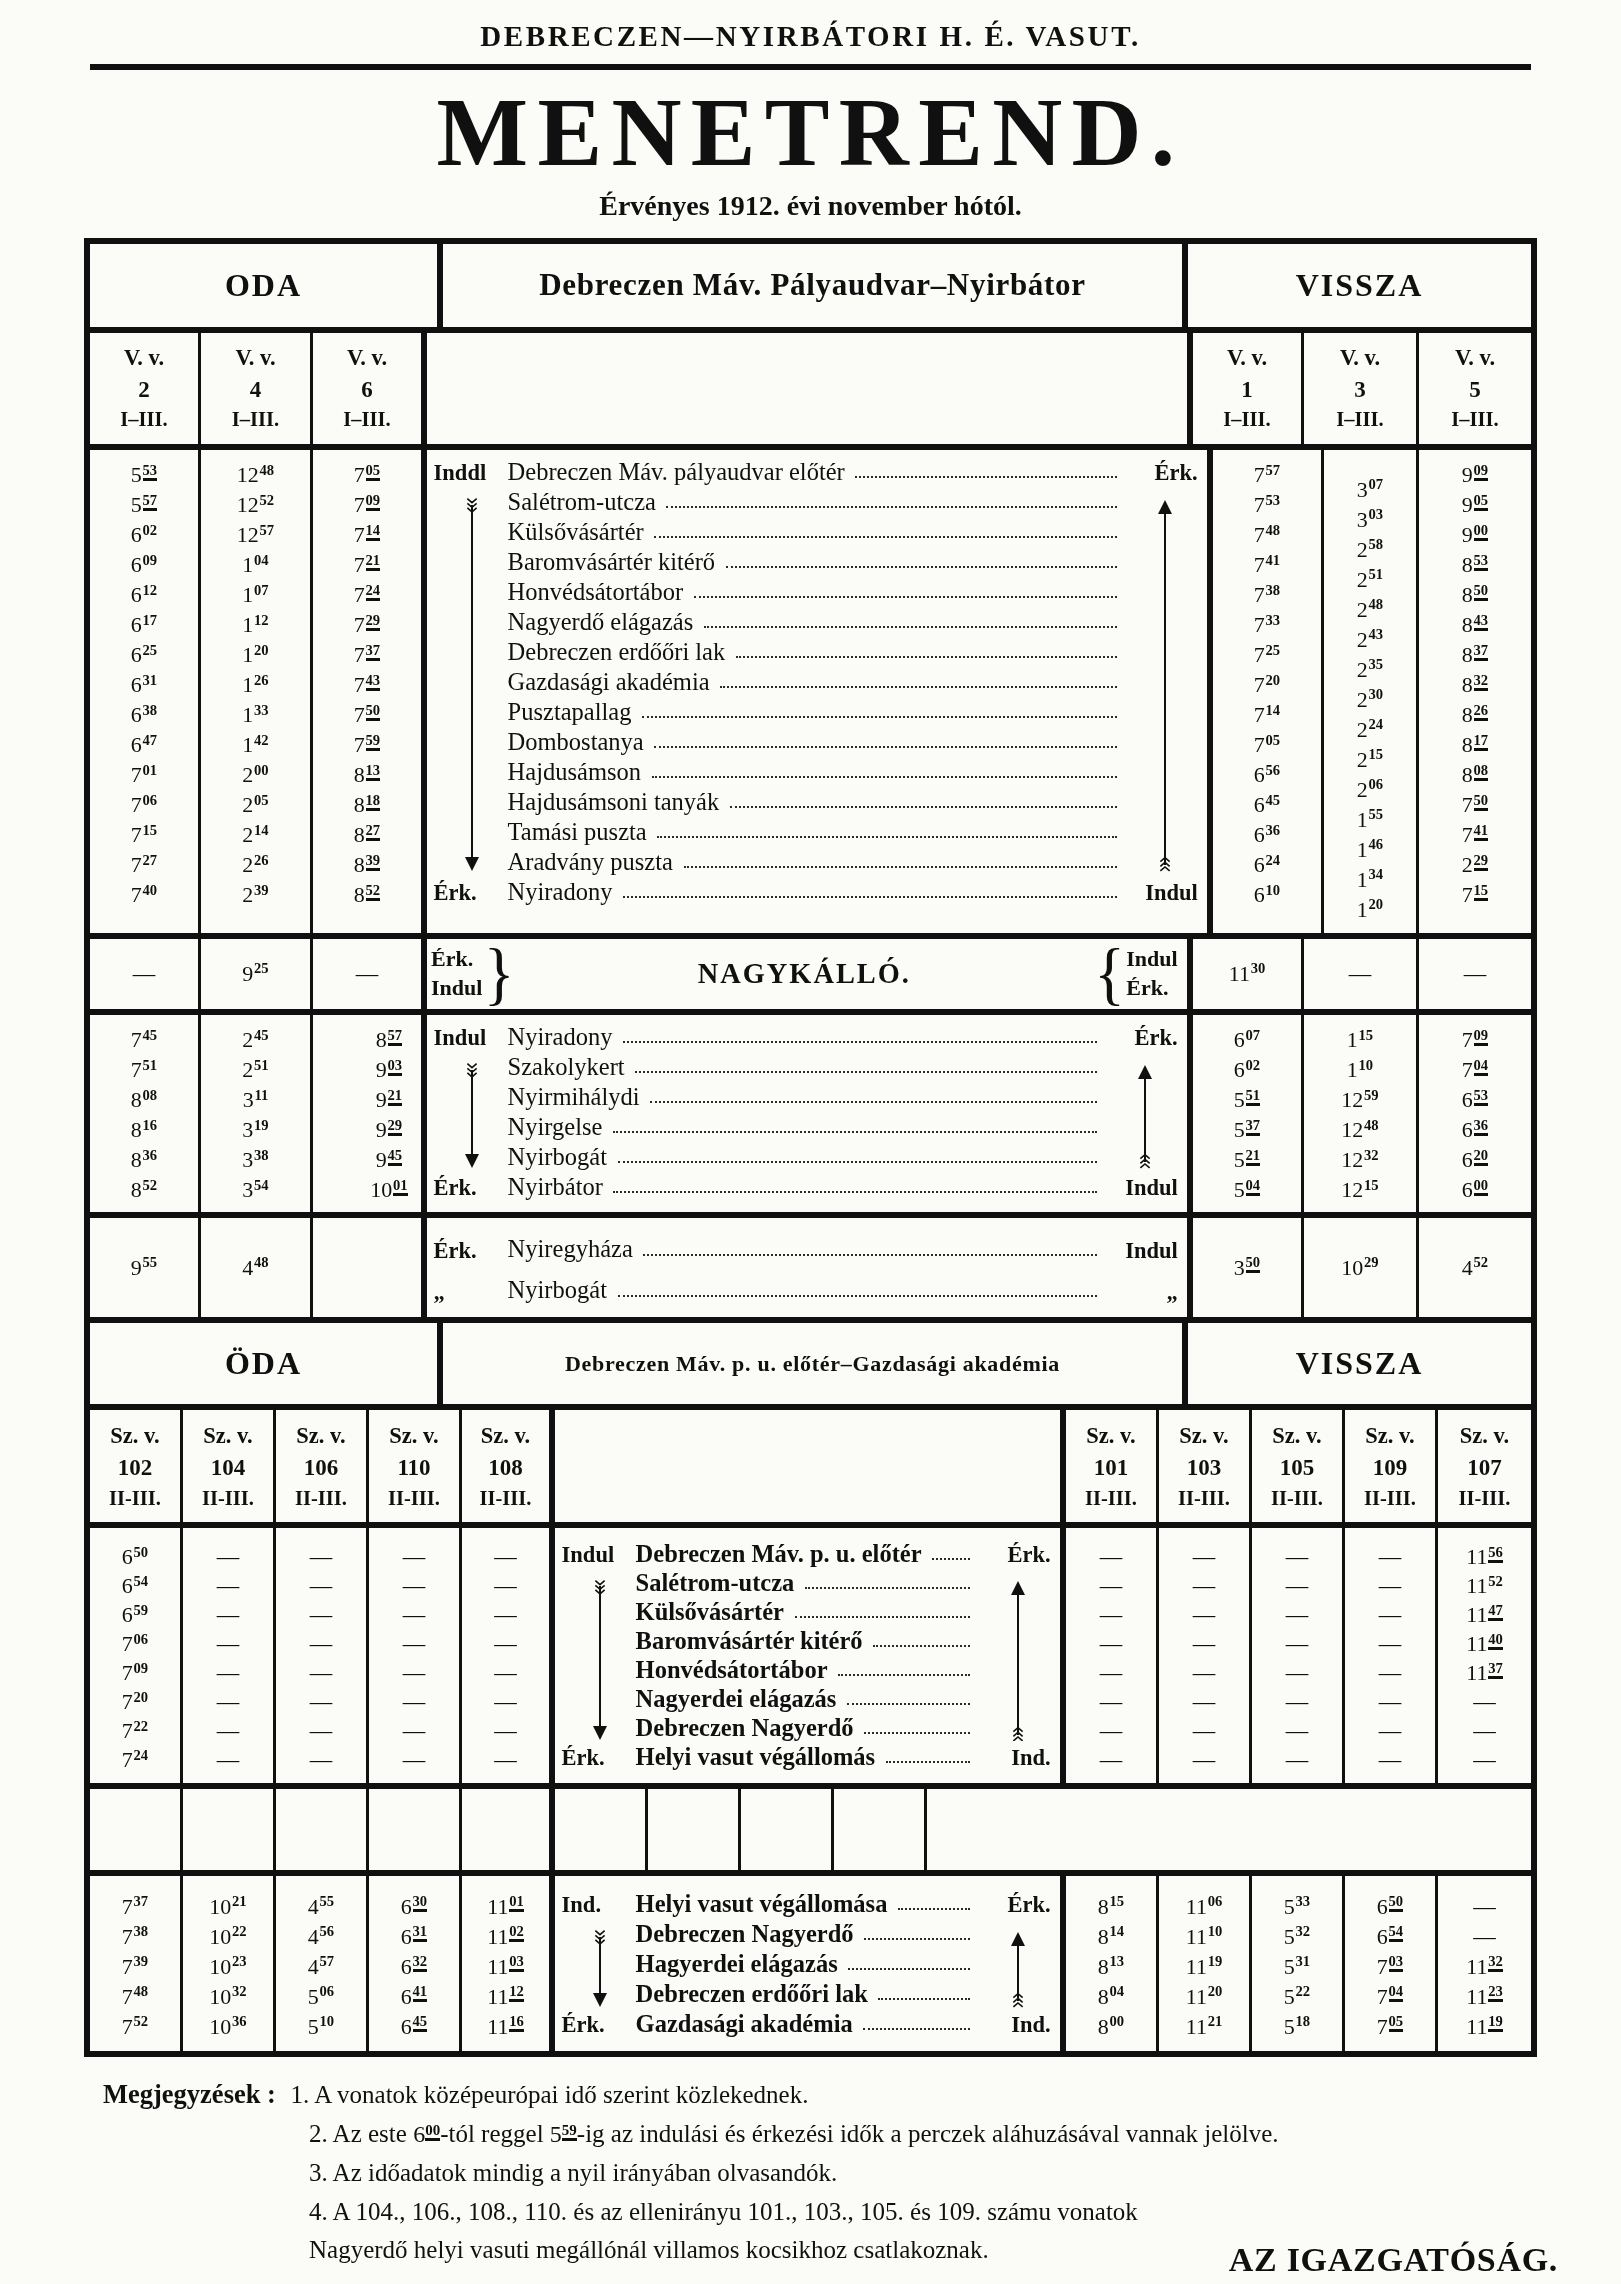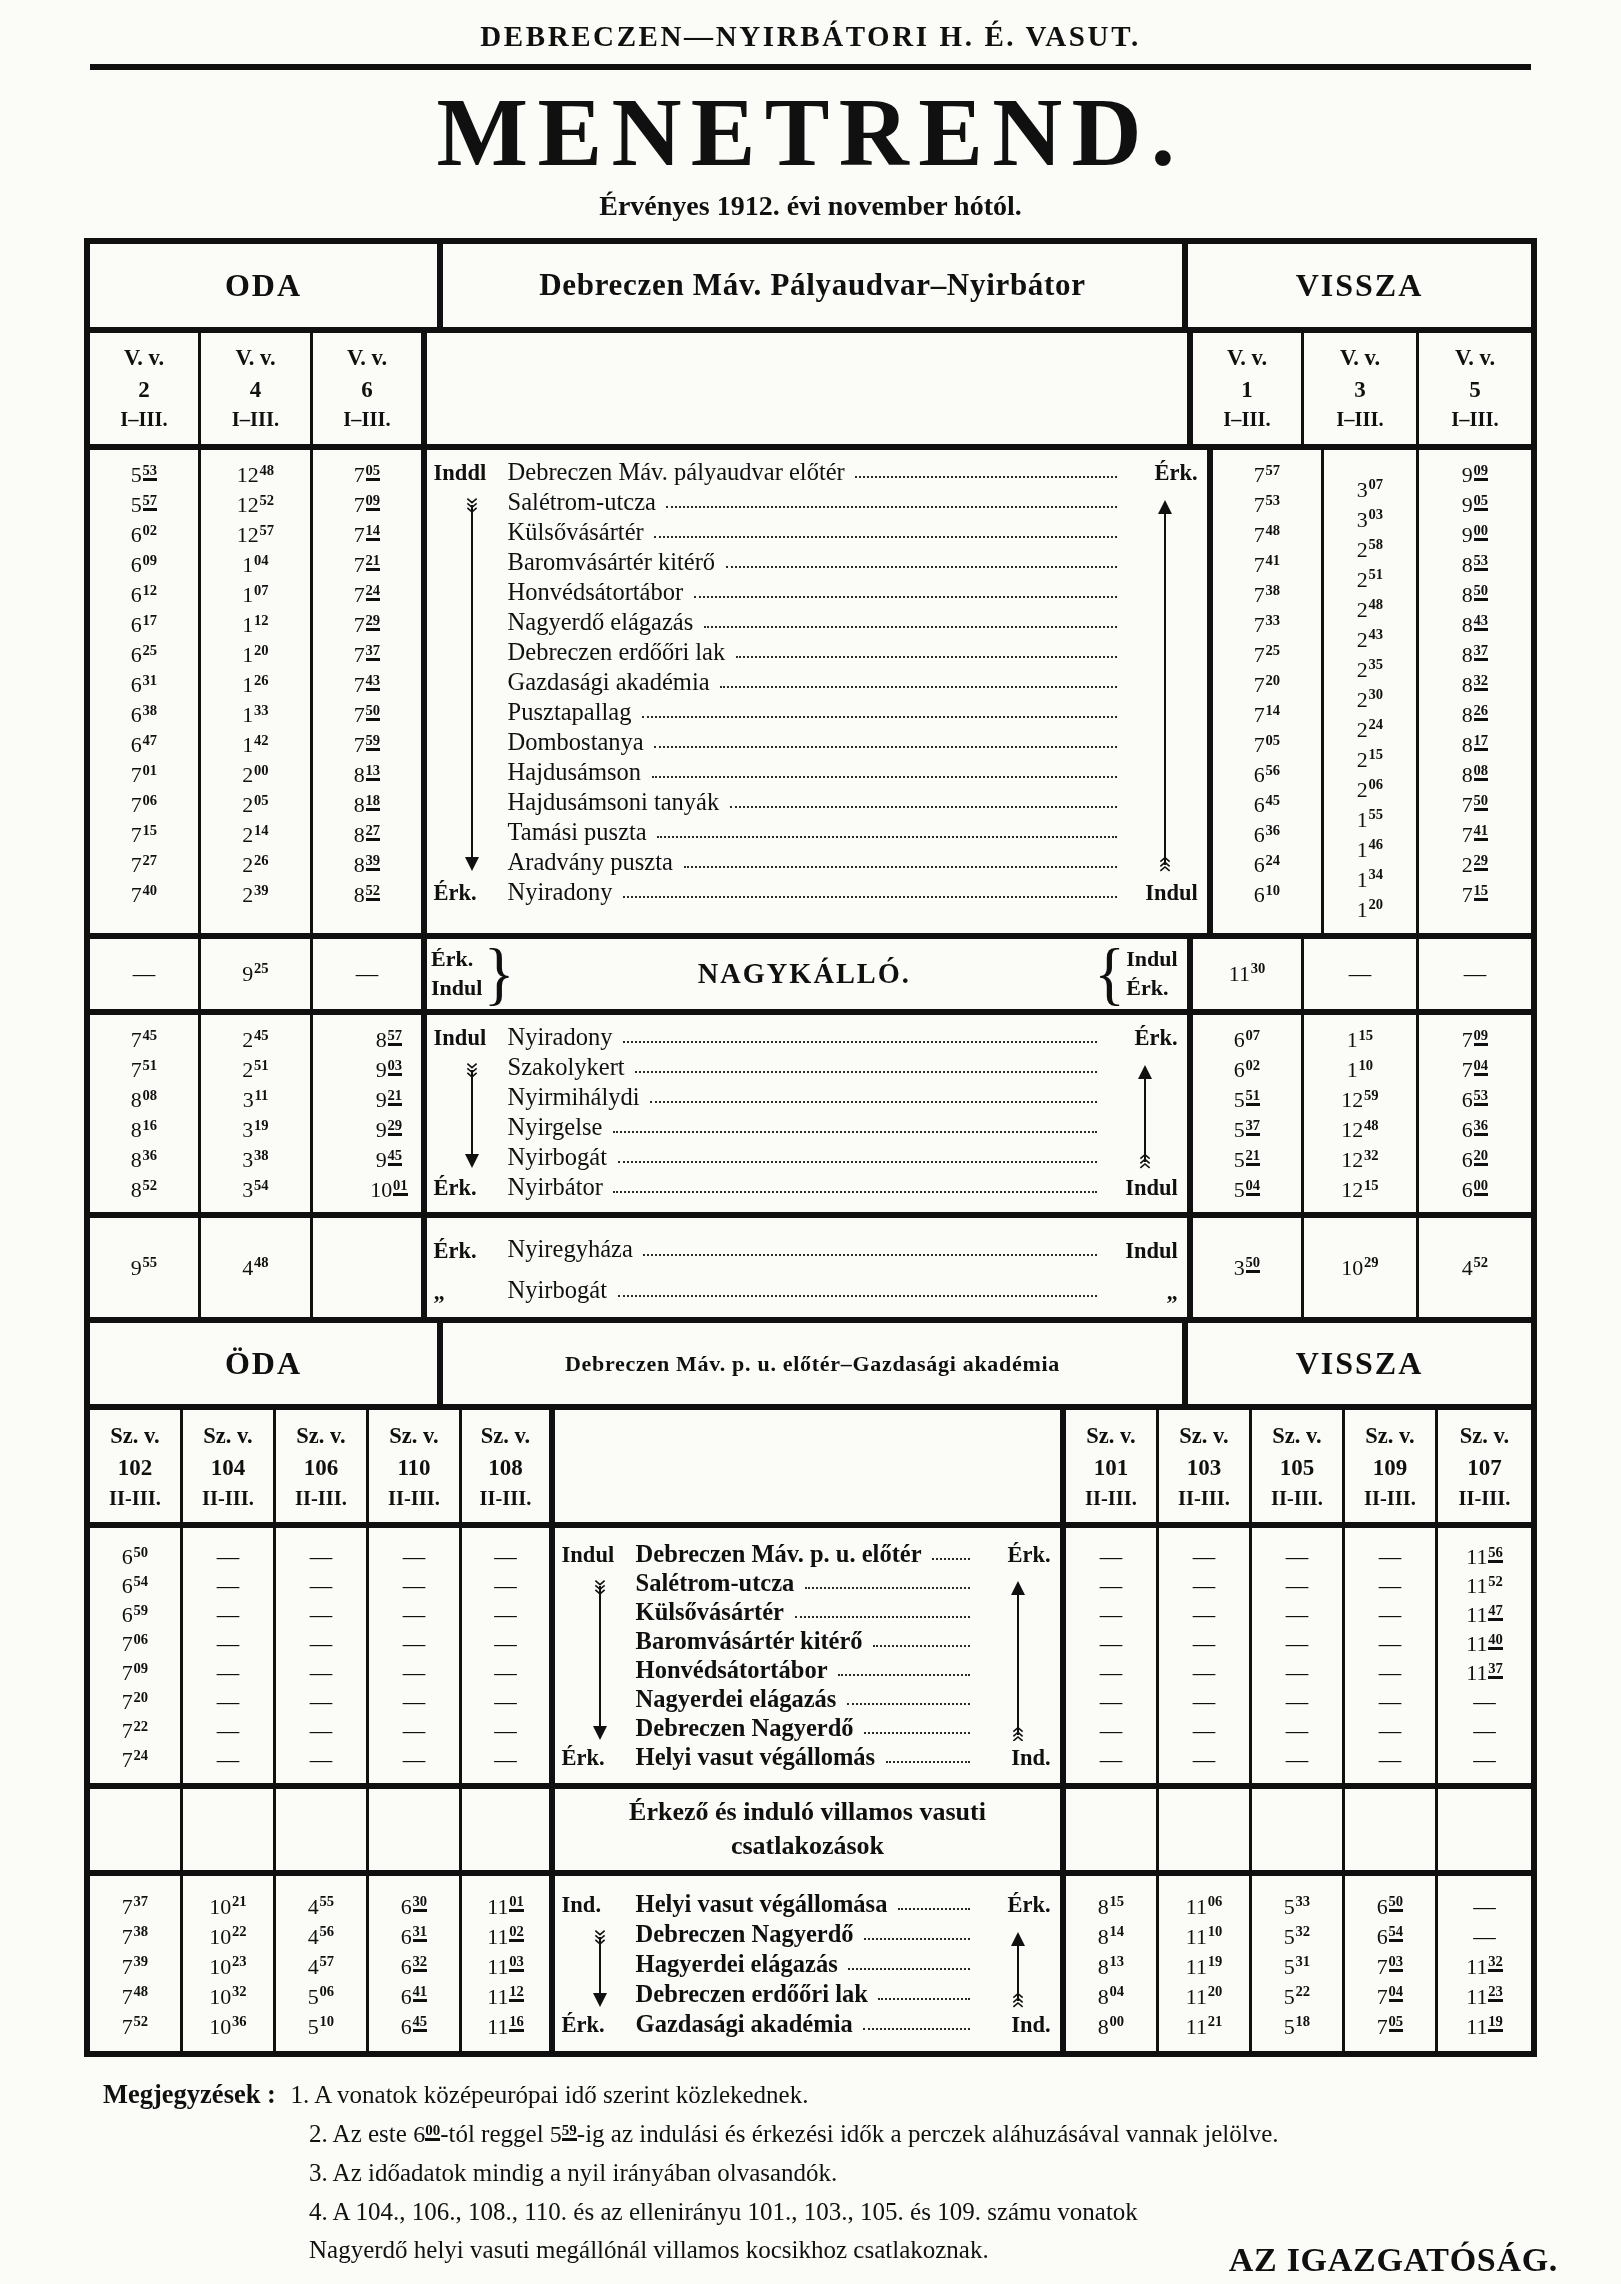--- a/index.html
+++ b/index.html
@@ -1219,26 +1219,20 @@
         </div>
         <div class="col sep" style="width: 93px;">
           <div style="height: 81px;"></div>
         </div>
         <div class="col sep" style="width: 93px;">
           <div style="height: 81px;"></div>
         </div>
         <div class="col thick" style="width: 93px;">
           <div style="height: 81px;"></div>
         </div>
-        <div class="col thick station-col">
-          <div class="cnb">
-            <div>Érkező és induló villamos vasuti</div>
-            <div>csatlakozások</div>
-          </div>
-        </div>
         <div class="col sep" style="width: 93px;">
           <div style="height: 81px;"></div>
         </div>
         <div class="col sep" style="width: 93px;">
           <div style="height: 81px;"></div>
         </div>
         <div class="col sep" style="width: 93px;">
           <div style="height: 81px;"></div>
         </div>
         <div class="col sep" style="width: 93px;">

